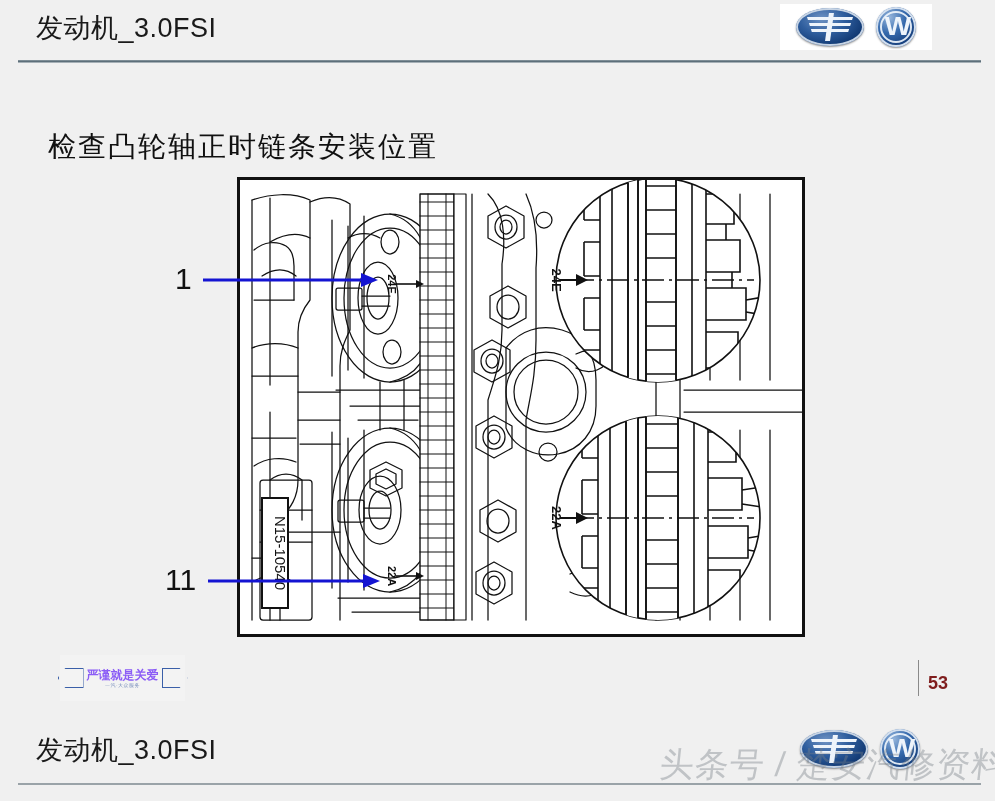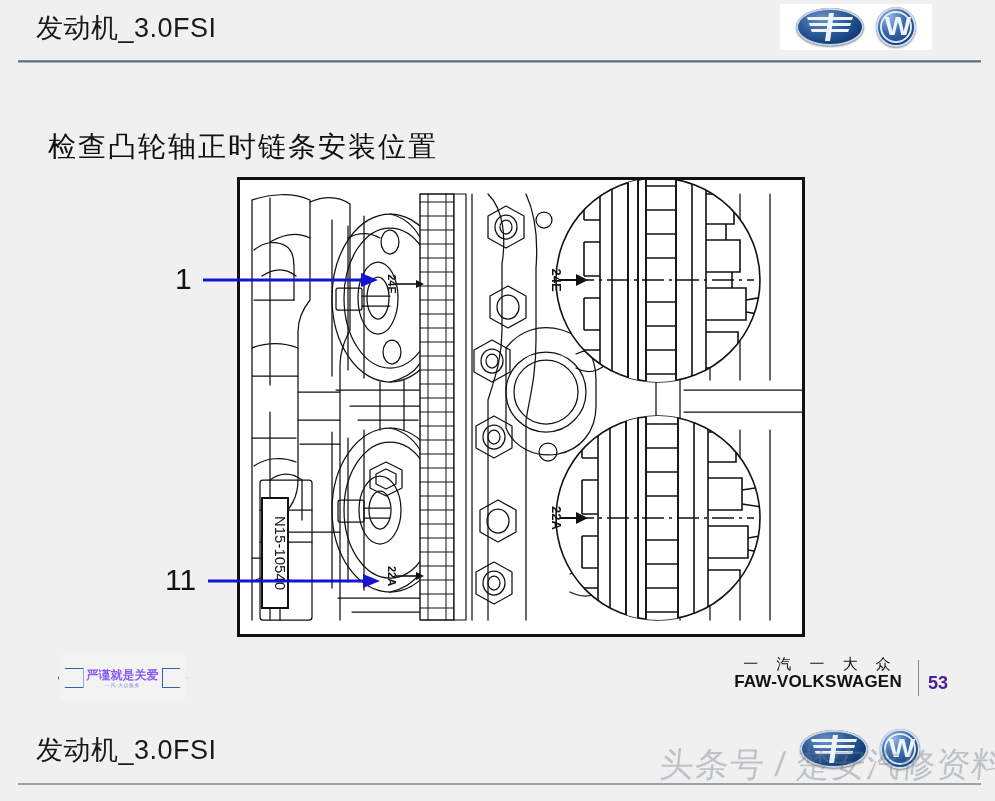--- a/index.html
+++ b/index.html
@@ -234,21 +234,21 @@
     position: absolute;
     left: 918px; top: 660px;
     width: 1px; height: 36px;
     background: #8a8a8a;
   }
   .footer-page {
     position: absolute;
     left: 928px; top: 673px;
     font-size: 18px;
     font-weight: 700;
-    color: #4c1d95;
+    color: #7f1d1d;
   }
 
   
   .bottom-title {
     position: absolute;
     left: 36px; top: 732px;
     font-size: 27px;
     color: #1a1a1a;
     letter-spacing: 0.5px;
     white-space: nowrap;
@@ -593,24 +593,20 @@
     <div class="badge-inner">
       <span class="badge-bracket left"></span>
       <span class="badge-text-wrap">
         <span class="badge-text">严谨就是关爱</span>
         <span class="badge-sub">一汽·大众服务</span>
       </span>
       <span class="badge-bracket right"></span>
     </div>
   </div>
 
-  <div class="footer-brand">
-    <div class="footer-brand-cn">一 汽 一 大 众</div>
-    <div class="footer-brand-en">FAW-VOLKSWAGEN</div>
-  </div>
   <div class="footer-divider"></div>
   <div class="footer-page">53</div>
 
   <div class="bottom-title">发动机_3.0FSI</div>
 
   <div class="logo-strip bottom">
     <div class="faw-logo"></div>
     <div class="vw-logo">
       <div class="ring"></div>
       <span class="vw-mark">W</span>

